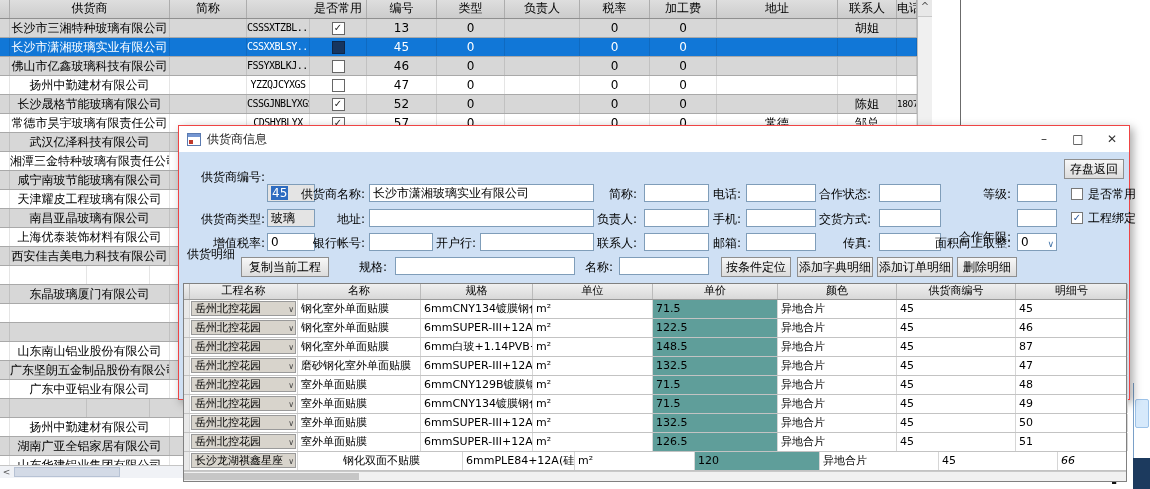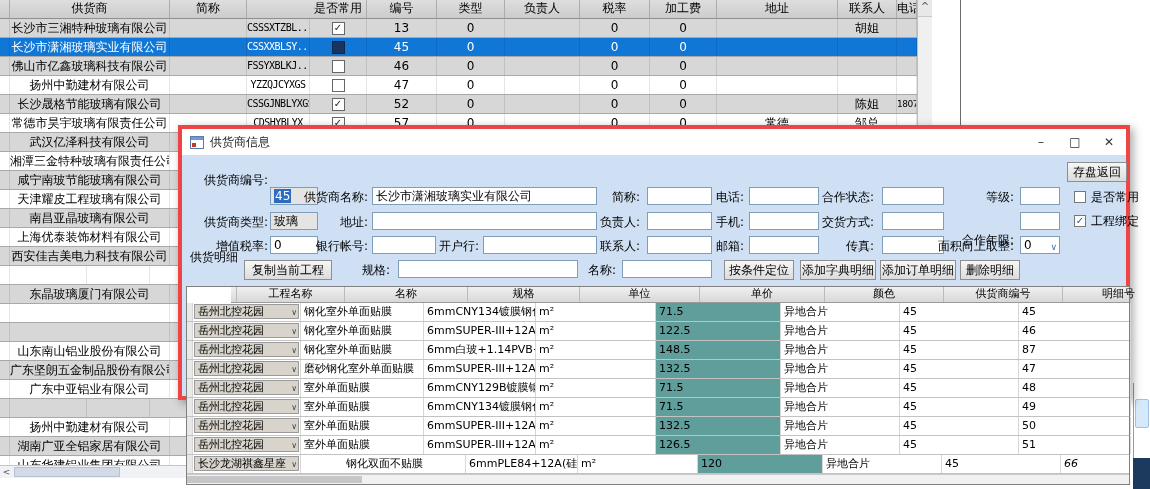--- a/index.html
+++ b/index.html
@@ -37,21 +37,21 @@
   .panel-divider{position:absolute;left:960px;top:0;width:1px;height:126px;background:#6b6b6b;}
 
   
   .frag-strip{position:absolute;left:1133px;top:383px;width:17px;height:106px;background:#fff;border-left:1px solid #7aa0c8;box-sizing:border-box;}
   .frag-thumb{position:absolute;left:1135px;top:399px;width:14px;height:29px;background:#d6e9fb;border:1px solid #9cc2e8;box-sizing:border-box;border-radius:2px;}
   .frag-dark{position:absolute;left:1133px;top:458px;width:17px;height:31px;background:#1c3a5e;}
   .frag-glyph{position:absolute;left:1110px;top:462px;font-size:24px;font-weight:bold;color:#111;}
 
   
   .dlg{position:absolute;left:178px;top:125px;width:952px;height:275px;background:#fde047;
-       border:4px solid #ef4444;box-shadow:3px 3px 9px rgba(0,0,0,.35);box-sizing:border-box;}
+       border:1px solid #ef4444;box-shadow:3px 3px 9px rgba(0,0,0,.35);box-sizing:border-box;}
   .dlg-tb{position:absolute;left:0;top:0;width:100%;height:26px;background:#ffffff;display:flex;align-items:center;box-sizing:border-box;}
   .dlg-ico{width:14px;height:13px;margin:0 6px 0 8px;position:relative;background:#fff;border:1px solid #5a7ab0;box-sizing:border-box;flex:none;}
   .dlg-ico:before{content:"";position:absolute;left:0;top:0;right:0;height:3px;background:#7496d2;}
   .dlg-ico:after{content:"";position:absolute;left:1px;bottom:1px;width:4px;height:4px;background:#c0392b;}
   .dlg-title{font-size:12px;color:#222;}
   .dlg-wbtns{margin-left:auto;display:flex;height:26px;}
   .wbtn{width:34px;height:26px;text-align:center;line-height:26px;font-size:12px;color:#333;}
   .dlg-body{position:absolute;left:0;top:26px;right:0;bottom:0;background:#cfe0f4;}
 
   .flab{position:absolute;font-size:12px;color:#000;text-align:right;white-space:nowrap;line-height:18px;}
@@ -62,21 +62,21 @@
   .combo-arrow{position:absolute;right:2px;top:2px;font-size:9px;color:#3b6ea5;}
   .btn{position:absolute;height:20px;background:linear-gradient(#f7f7f7,#dcdcdc);border:1px solid #8e8e8e;
        font-size:12px;text-align:center;line-height:18px;box-sizing:border-box;white-space:nowrap;}
   .ckbox{position:absolute;width:12px;height:12px;background:#fff;border:1px solid #777;box-sizing:border-box;
          font-size:10px;line-height:10px;text-align:center;color:#2b579a;}
   .cklab{position:absolute;font-size:12px;white-space:nowrap;}
   .grouplab{position:absolute;font-size:12px;color:#000;}
 
   
   .dt{position:absolute;left:4px;top:131px;width:944px;background:#fff;border:1px solid #808080;box-sizing:border-box;}
-  .dt-head{display:flex;height:15px;background:linear-gradient(#f0f0f0,#d8d8d8);border-bottom:1px solid #9a9a9a;margin-left:44px;}
+  .dt-head{display:flex;height:15px;background:linear-gradient(#f0f0f0,#d8d8d8);border-bottom:1px solid #9a9a9a;}
   .dt-hcell{font-size:11px;text-align:center;line-height:14px;border-right:1px solid #bbb;
             box-sizing:border-box;overflow:hidden;white-space:nowrap;flex:none;}
   .dt-row{display:flex;height:19px;border-bottom:1px solid #c3c3c3;box-sizing:border-box;background:#fff;}
   .dt-cell{font-size:11px;line-height:18px;padding:0 3px;border-right:1px solid #d6d6d6;
            box-sizing:border-box;overflow:hidden;white-space:nowrap;flex:none;}
   .dt-cell.price{background:#5f9e9a;}
   .dt-cell.hdrcol{background:#e9e9e9;padding:0;}
   .combo-cell{position:relative;margin:1px;height:15px;background:#d8d4cc;border:1px solid #9a9a9a;
               font-size:11px;line-height:14px;padding:0 12px 0 3px;box-sizing:border-box;overflow:hidden;white-space:nowrap;}
   .combo-cell .ca{position:absolute;right:1px;top:1px;font-size:8px;color:#444;}

